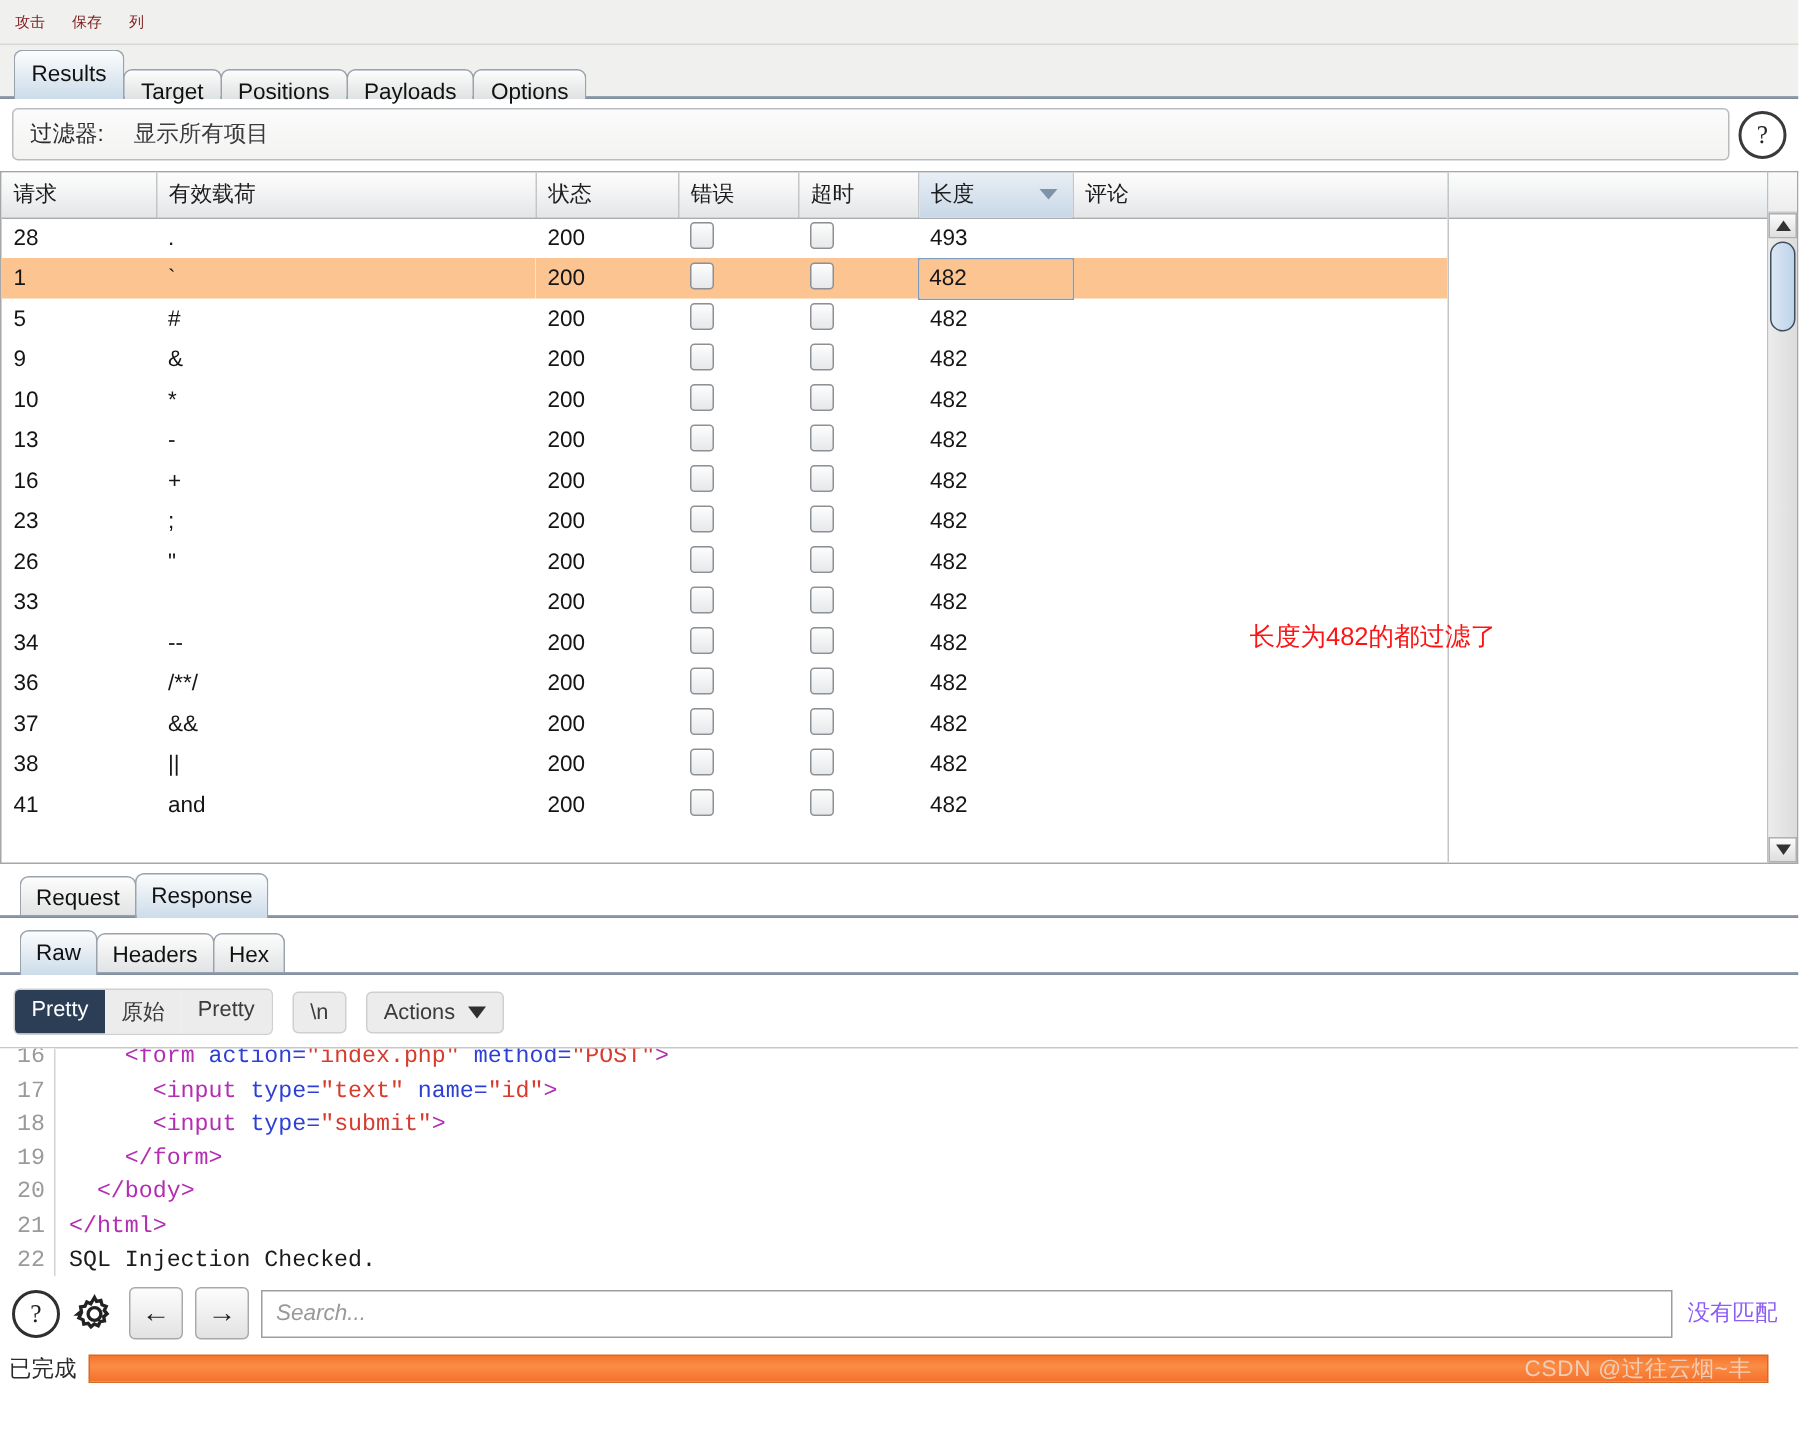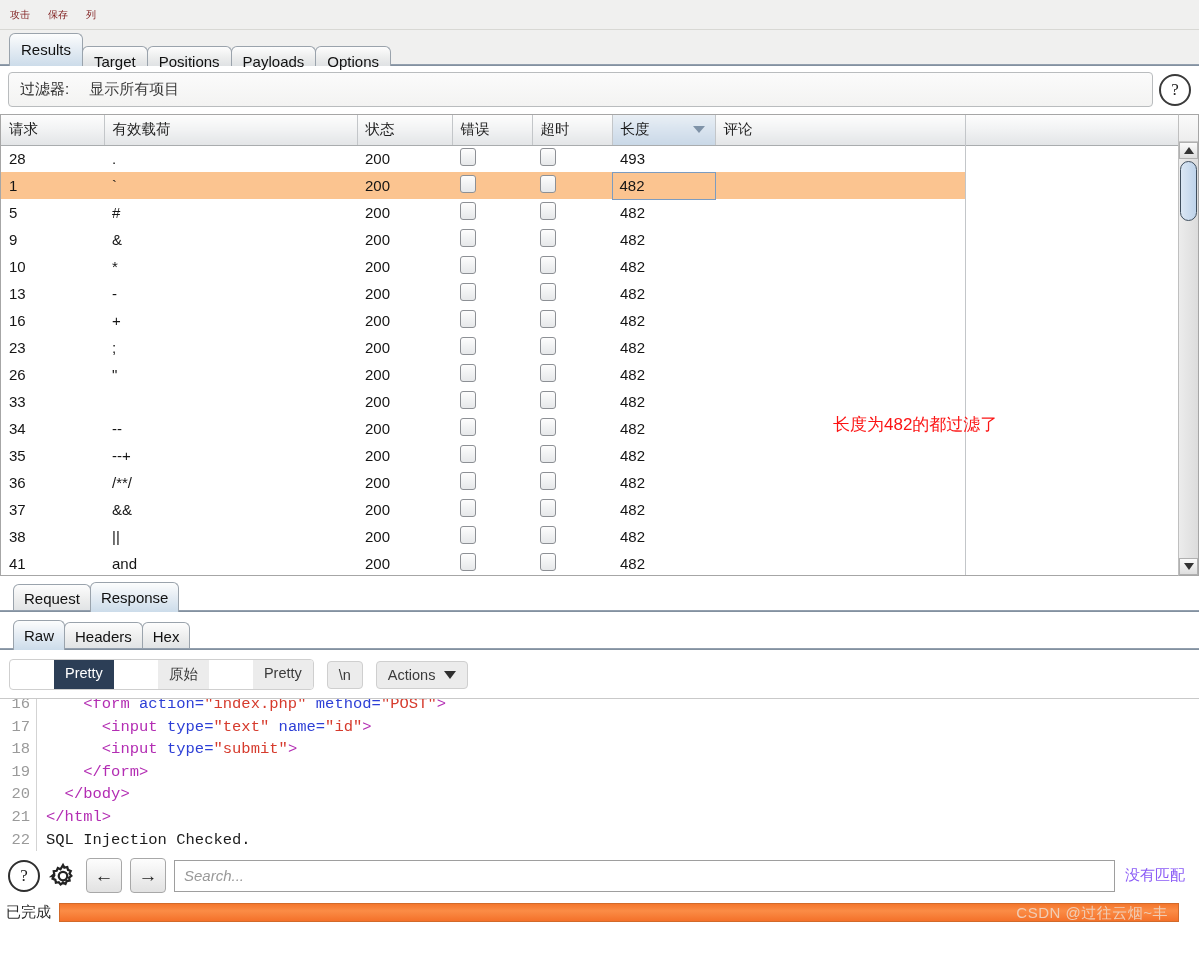--- a/index.html
+++ b/index.html
@@ -292,21 +292,20 @@
     display: flex;
     border-radius: 4px;
     overflow: hidden;
     border: 1px solid #cfcfcf;
   }
   .seg {
     padding: 5px 11px;
     font-size: 14.5px;
     background: #ececec;
     color: #3b3b3b;
-    margin-left: 44px;
   }
   .seg.active { background: #2c3e56; color: #ffffff; }
   .pill {
     padding: 5px 11px;
     font-size: 14.5px;
     background: #ececec;
     border: 1px solid #cfcfcf;
     border-radius: 4px;
     color: #3b3b3b;
   }
@@ -569,29 +568,20 @@
           <tr class="row">
             <td>34</td>
             <td class="payload">--</td>
             <td>200</td>
             <td><span class="cbox"></span></td>
             <td><span class="cbox"></span></td>
             <td class="lenCell">482</td>
             <td></td>
           </tr>
           <tr class="row">
-            <td>35</td>
-            <td class="payload">--+</td>
-            <td>200</td>
-            <td><span class="cbox"></span></td>
-            <td><span class="cbox"></span></td>
-            <td class="lenCell">482</td>
-            <td></td>
-          </tr>
-          <tr class="row">
             <td>36</td>
             <td class="payload">/**/</td>
             <td>200</td>
             <td><span class="cbox"></span></td>
             <td><span class="cbox"></span></td>
             <td class="lenCell">482</td>
             <td></td>
           </tr>
           <tr class="row">
             <td>37</td>

